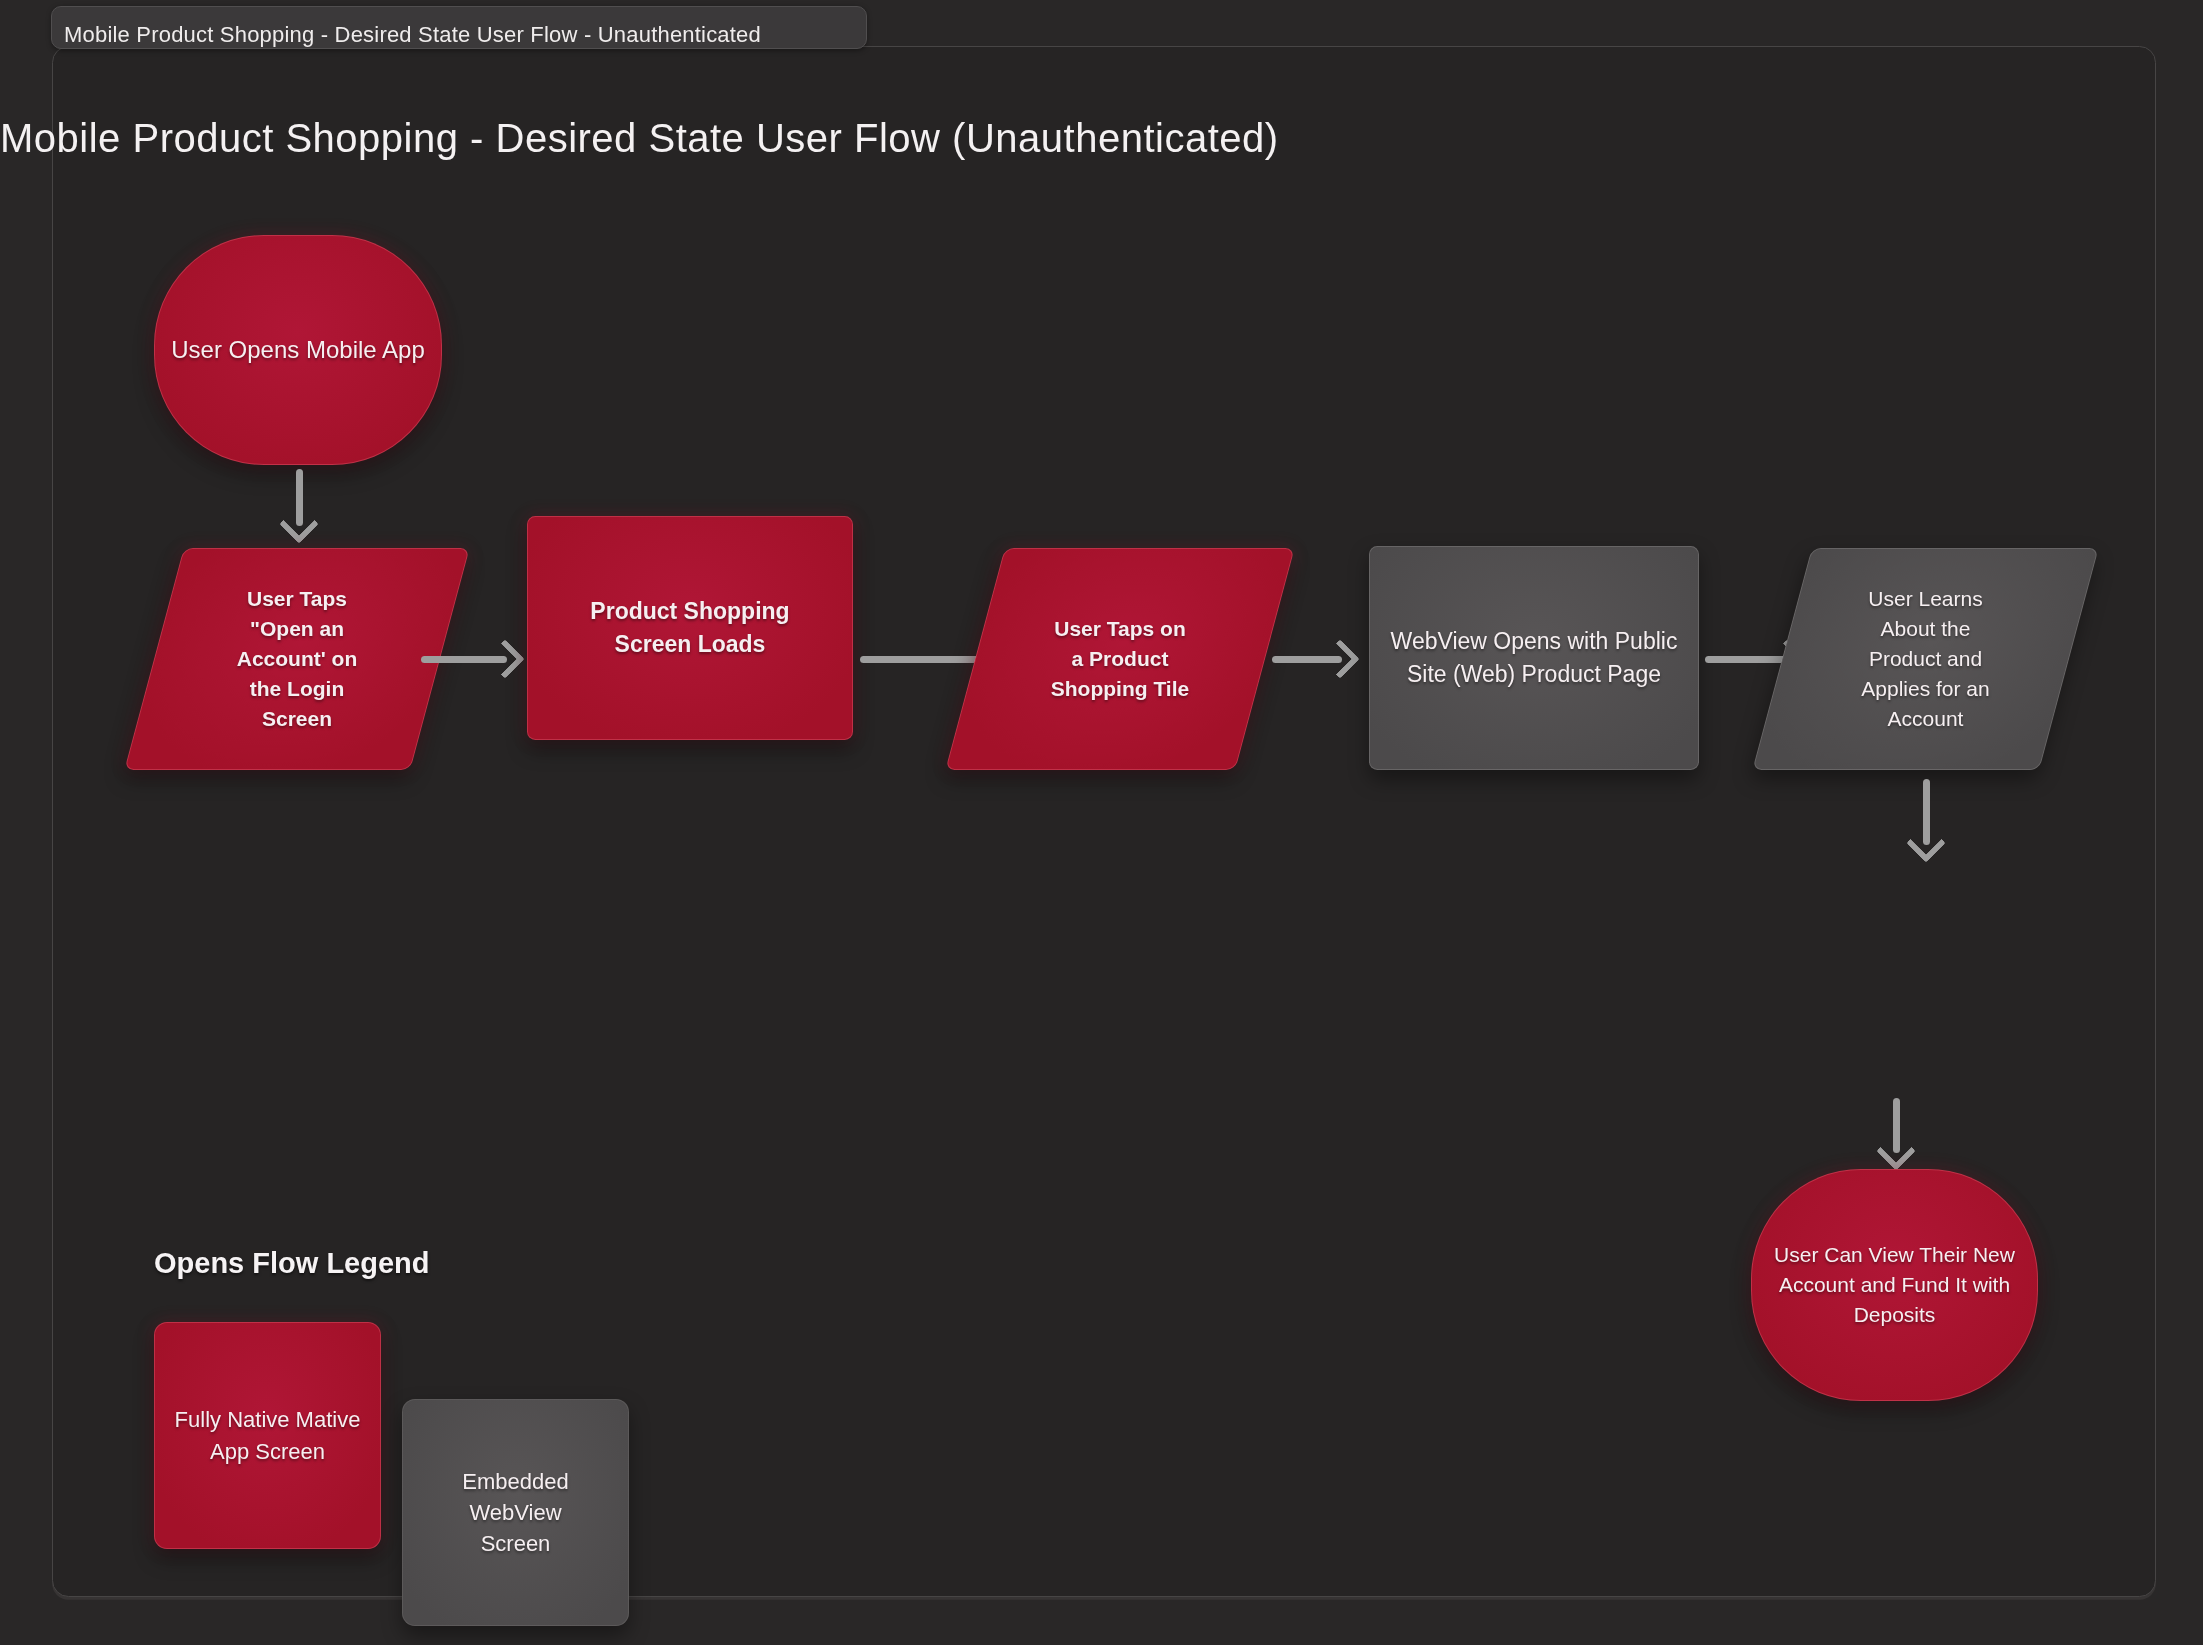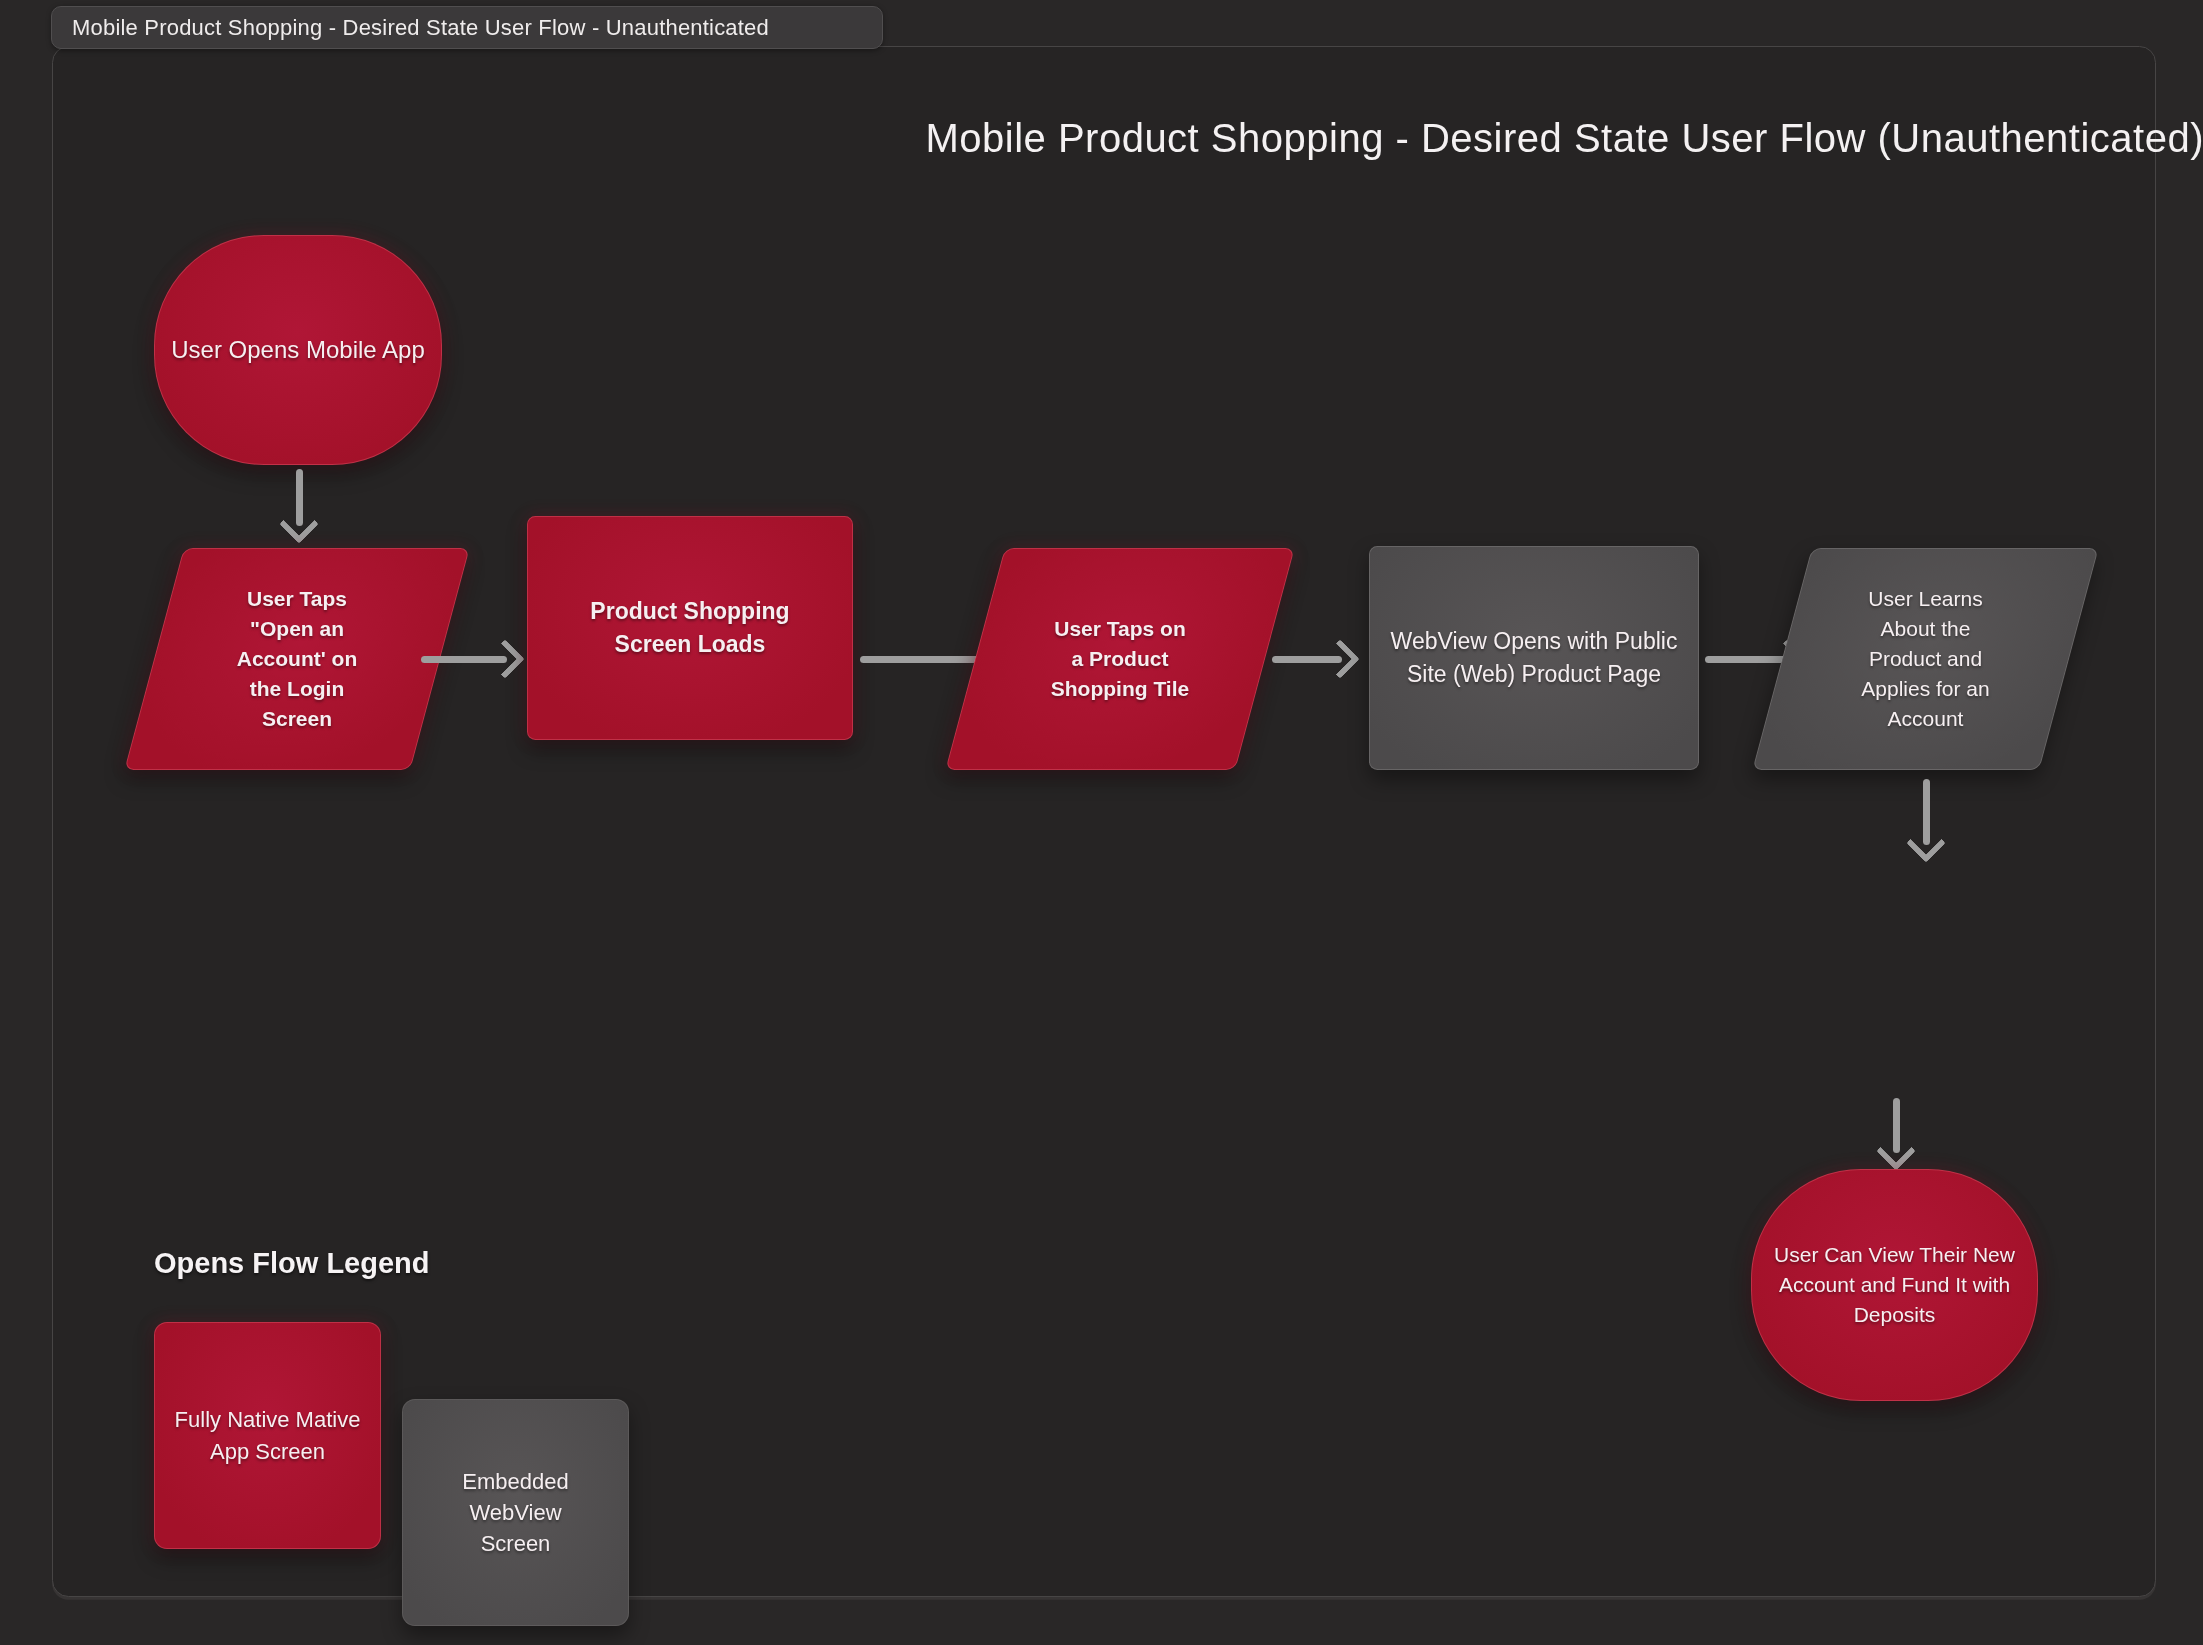--- a/index.html
+++ b/index.html
@@ -1,29 +1,29 @@
 <!DOCTYPE html>
 <html style="font-size:14.7px"><head>
 <meta charset="utf-8">
 <style>
   html,body{margin:0;padding:0;background:#292727;width:2204px;height:1646px;overflow:hidden;
     font-family:"Liberation Sans", sans-serif;}
   #stage{position:relative;width:2204px;height:1646px;background:#292727;}
 
   
   .tab{position:absolute;left:51px;top:6.4px;height:41px;min-width:790px;background:#3b393a;
-    border:0.9px solid #504e4f;border-radius:10px;display:flex;align-items:center;
-    padding:0 20px;box-shadow:0 1.8px 5.5px rgba(0,0,0,.35);}
+    border:0.9px solid #504e4f;border-radius:10px;display:flex;align-items:flex-end;
+    padding:0 12px;box-shadow:0 1.8px 5.5px rgba(0,0,0,.35);}
   .tab span{color:#efecec;font-size:22px;letter-spacing:0.2px;}
 
   
   .panel{position:absolute;left:52px;top:46px;width:2102px;height:1549px;background:#262424;
     border:1.8px solid #474545;border-radius:16.5px;box-shadow:0 2.8px 0 rgba(120,118,118,.18);}
 
-  .page-title{position:absolute;left:0;top:116px;width:2204px;text-align:right;color:#f4f1f2;
+  .page-title{position:absolute;left:0;top:116px;width:2204px;text-align:left;color:#f4f1f2;
     font-size:40px;font-weight:500;letter-spacing:0.5px;}
 
   
   .node{position:absolute;}
   .shape{position:absolute;left:0;top:0;right:0;bottom:0;border-radius:9.2px;}
   .node .label{position:absolute;left:0;top:0;right:0;bottom:0;display:flex;align-items:center;
     justify-content:center;text-align:center;color:#f6eff1;line-height:1.42;
     text-shadow:0 1.8px 2.8px rgba(0,0,0,.4);}
   .label span{display:inline-block;}
 

